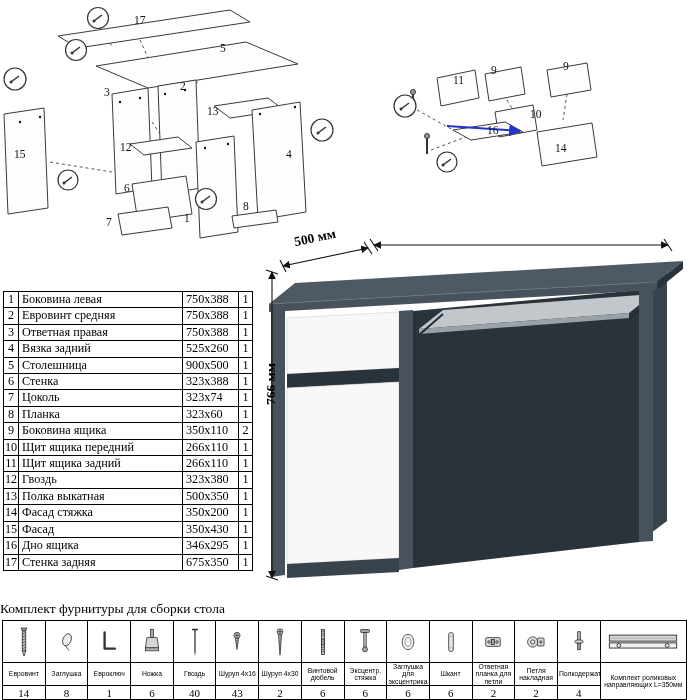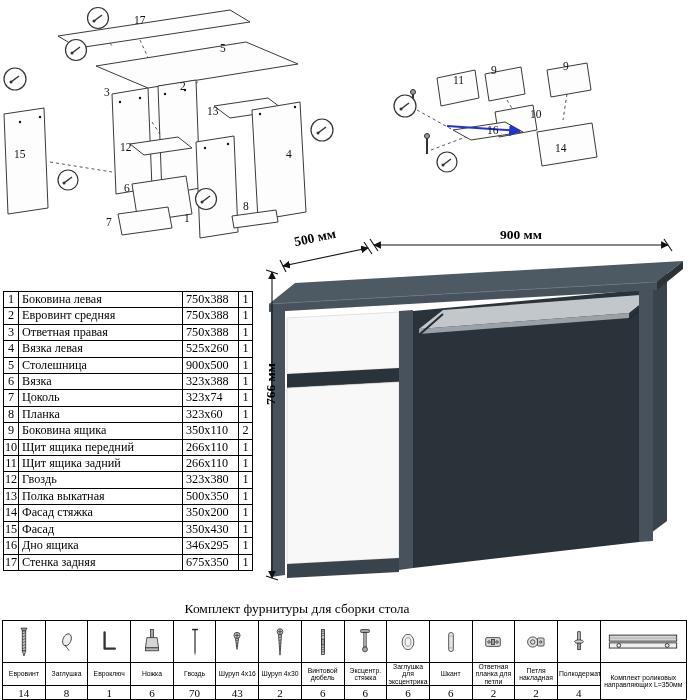--- a/index.html
+++ b/index.html
@@ -22,21 +22,21 @@
   .dim-width{left:190px;top:1px;width:150px}
   .dim-depth{left:16px;top:4px;width:86px;transform:rotate(-12deg)}
   .dim-height{left:-20px;top:150px;width:70px;height:16px;transform:rotate(-90deg)}
 
   .f-top{fill:var(--desk-top)} .f-dark{fill:var(--desk-dark)} .f-mid{fill:var(--desk-mid)}
   .f-darker{fill:var(--desk-darker)}
   .f-white{fill:var(--desk-white);stroke:#cfcfcf;stroke-width:.6}
   .f-tray{fill:var(--tray)} .f-tray-edge{fill:#9aa1a7}
   .dimline{stroke:#111;stroke-width:1.1;fill:none}
 
-  .hw-title{position:absolute;left:0;top:601px;width:594px;text-align:center;
+  .hw-title{position:absolute;left:0;top:601px;width:594px;text-align:left;
             font:13.5px "Liberation Serif",serif}
   .hw-table{position:absolute;left:2px;top:620px;border-collapse:collapse;table-layout:fixed;width:685px}
   .hw-table td{border:1px solid #000;text-align:center;vertical-align:middle;overflow:hidden}
   .hw-icon-cell{height:42px}
   .hw-icon-cell svg{vertical-align:middle;max-width:100%}
   .hw-name-cell{height:22px;font:6.8px/7.4px "Liberation Sans",sans-serif;padding:0 1px}
   .hw-qty-cell{height:14px;font-size:11px}
   .panel{fill:#fdfdfd;stroke:#3a3a3a;stroke-width:1}
   .dash{stroke:#555;stroke-dasharray:3,3;fill:none}
   .mag{fill:#fff;stroke:#333;stroke-width:1.2}
@@ -203,33 +203,33 @@
           <td class="c-qty">1</td>
         </tr>
         <tr>
           <td class="c-num">3</td>
           <td class="c-name">Ответная правая</td>
           <td class="c-size">750x388</td>
           <td class="c-qty">1</td>
         </tr>
         <tr>
           <td class="c-num">4</td>
-          <td class="c-name">Вязка левая</td>
+          <td class="c-name">Вязка задний</td>
           <td class="c-size">525x260</td>
           <td class="c-qty">1</td>
         </tr>
         <tr>
           <td class="c-num">5</td>
           <td class="c-name">Столешница</td>
           <td class="c-size">900x500</td>
           <td class="c-qty">1</td>
         </tr>
         <tr>
           <td class="c-num">6</td>
-          <td class="c-name">Вязка</td>
+          <td class="c-name">Стенка</td>
           <td class="c-size">323x388</td>
           <td class="c-qty">1</td>
         </tr>
         <tr>
           <td class="c-num">7</td>
           <td class="c-name">Цоколь</td>
           <td class="c-size">323x74</td>
           <td class="c-qty">1</td>
         </tr>
         <tr>
@@ -323,21 +323,20 @@
 
       <g>
         <line class="dimline" x1="118" y1="19" x2="412" y2="19" marker-start="url(#kArr)" marker-end="url(#kArr)"></line>
         <path class="dimline" d="M114 13 L122 25 M408 13 L416 25"></path>
         <line class="dimline" x1="27" y1="40" x2="112" y2="22" marker-start="url(#kArr)" marker-end="url(#kArr)"></line>
         <path class="dimline" d="M24 34 L30 46 M108 16 L116 28"></path>
         <line class="dimline" x1="16" y1="46" x2="16" y2="352" marker-start="url(#kArr)" marker-end="url(#kArr)"></line>
         <path class="dimline" d="M10 44 L22 48 M10 350 L22 354"></path>
       </g>
     </svg>
-    <div class="dim dim-width">900 мм</div>
     <div class="dim dim-depth">500 мм</div>
     <div class="dim dim-height">766 мм</div>
   </div>
 
   <div class="hw-title">Комплект фурнитуры для сборки стола</div>
   <table class="hw-table">
     <colgroup>
         <col style="width: 42.7px;">
         <col style="width: 42.7px;">
         <col style="width: 42.7px;">
@@ -449,21 +448,21 @@
           <td class="hw-name-cell">Ответная планка для петли</td>
           <td class="hw-name-cell">Петля накладная</td>
           <td class="hw-name-cell">Полкодержатель</td>
           <td class="hw-name-cell" rowspan="2">Комплект роликовых направляющих L=350мм</td>
         </tr>
       <tr>
           <td class="hw-qty-cell">14</td>
           <td class="hw-qty-cell">8</td>
           <td class="hw-qty-cell">1</td>
           <td class="hw-qty-cell">6</td>
-          <td class="hw-qty-cell">70</td>
+          <td class="hw-qty-cell">40</td>
           <td class="hw-qty-cell">43</td>
           <td class="hw-qty-cell">2</td>
           <td class="hw-qty-cell">6</td>
           <td class="hw-qty-cell">6</td>
           <td class="hw-qty-cell">6</td>
           <td class="hw-qty-cell">6</td>
           <td class="hw-qty-cell">2</td>
           <td class="hw-qty-cell">2</td>
           <td class="hw-qty-cell">4</td>
         </tr>

